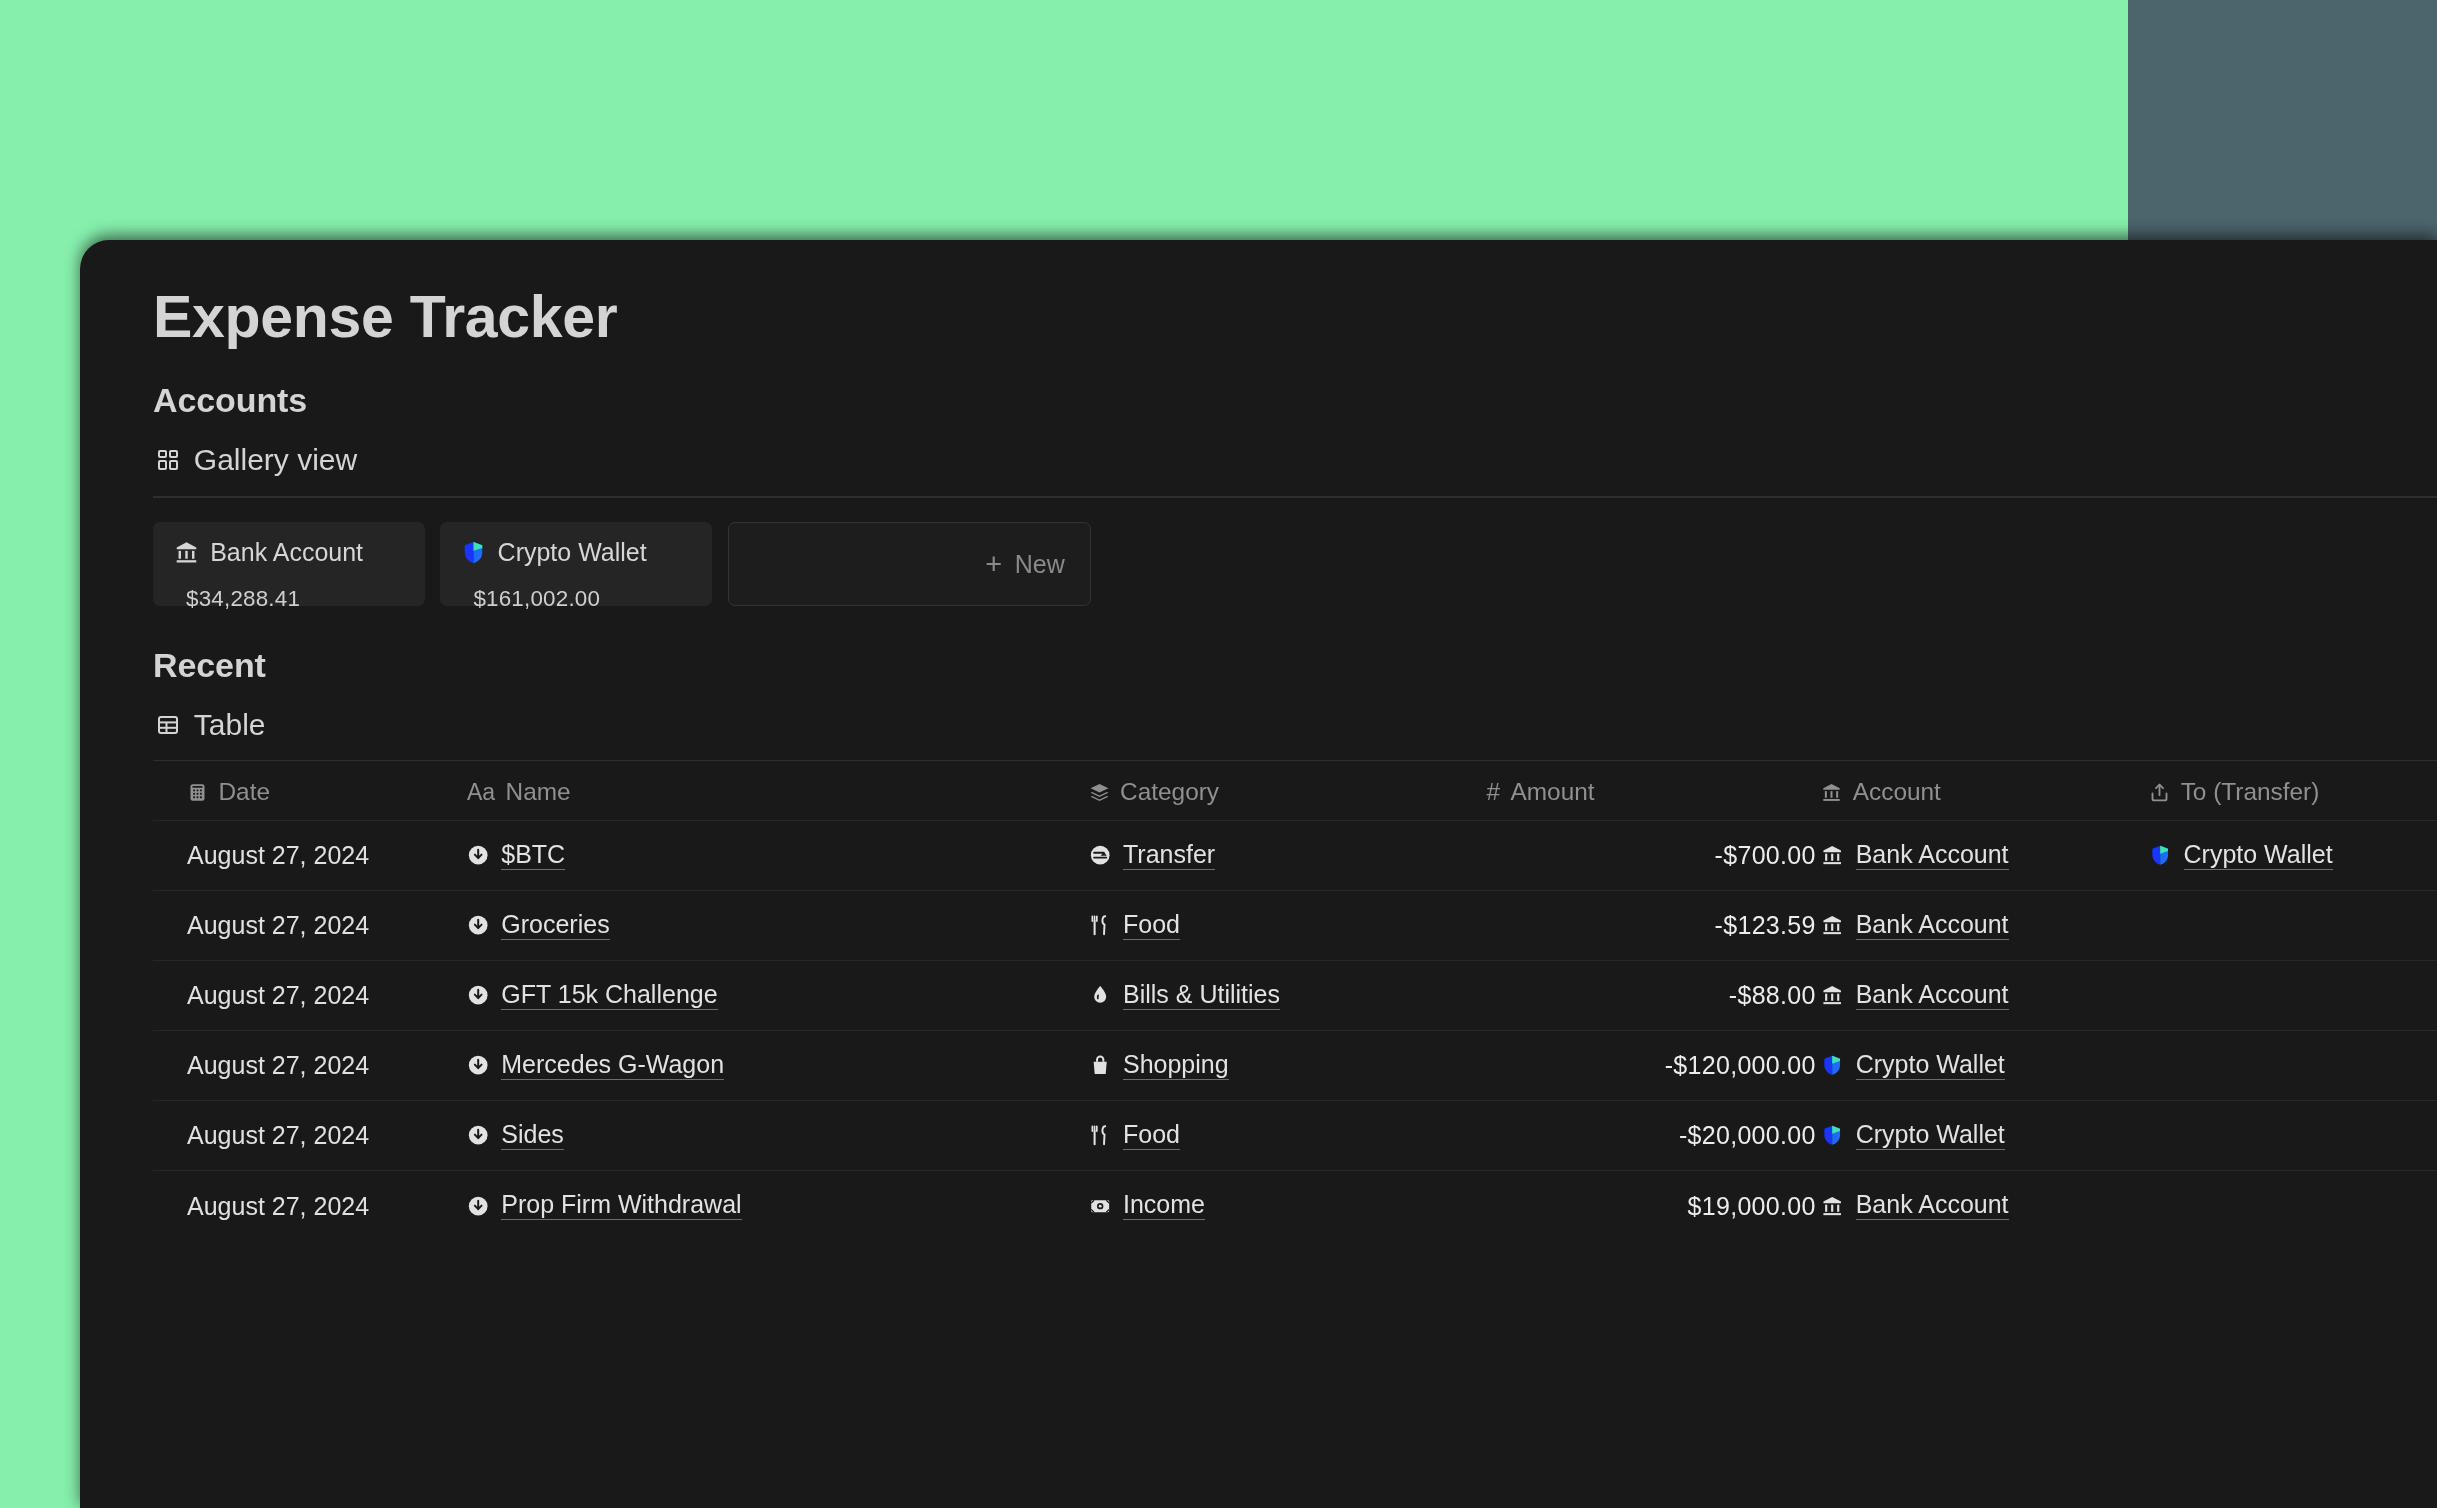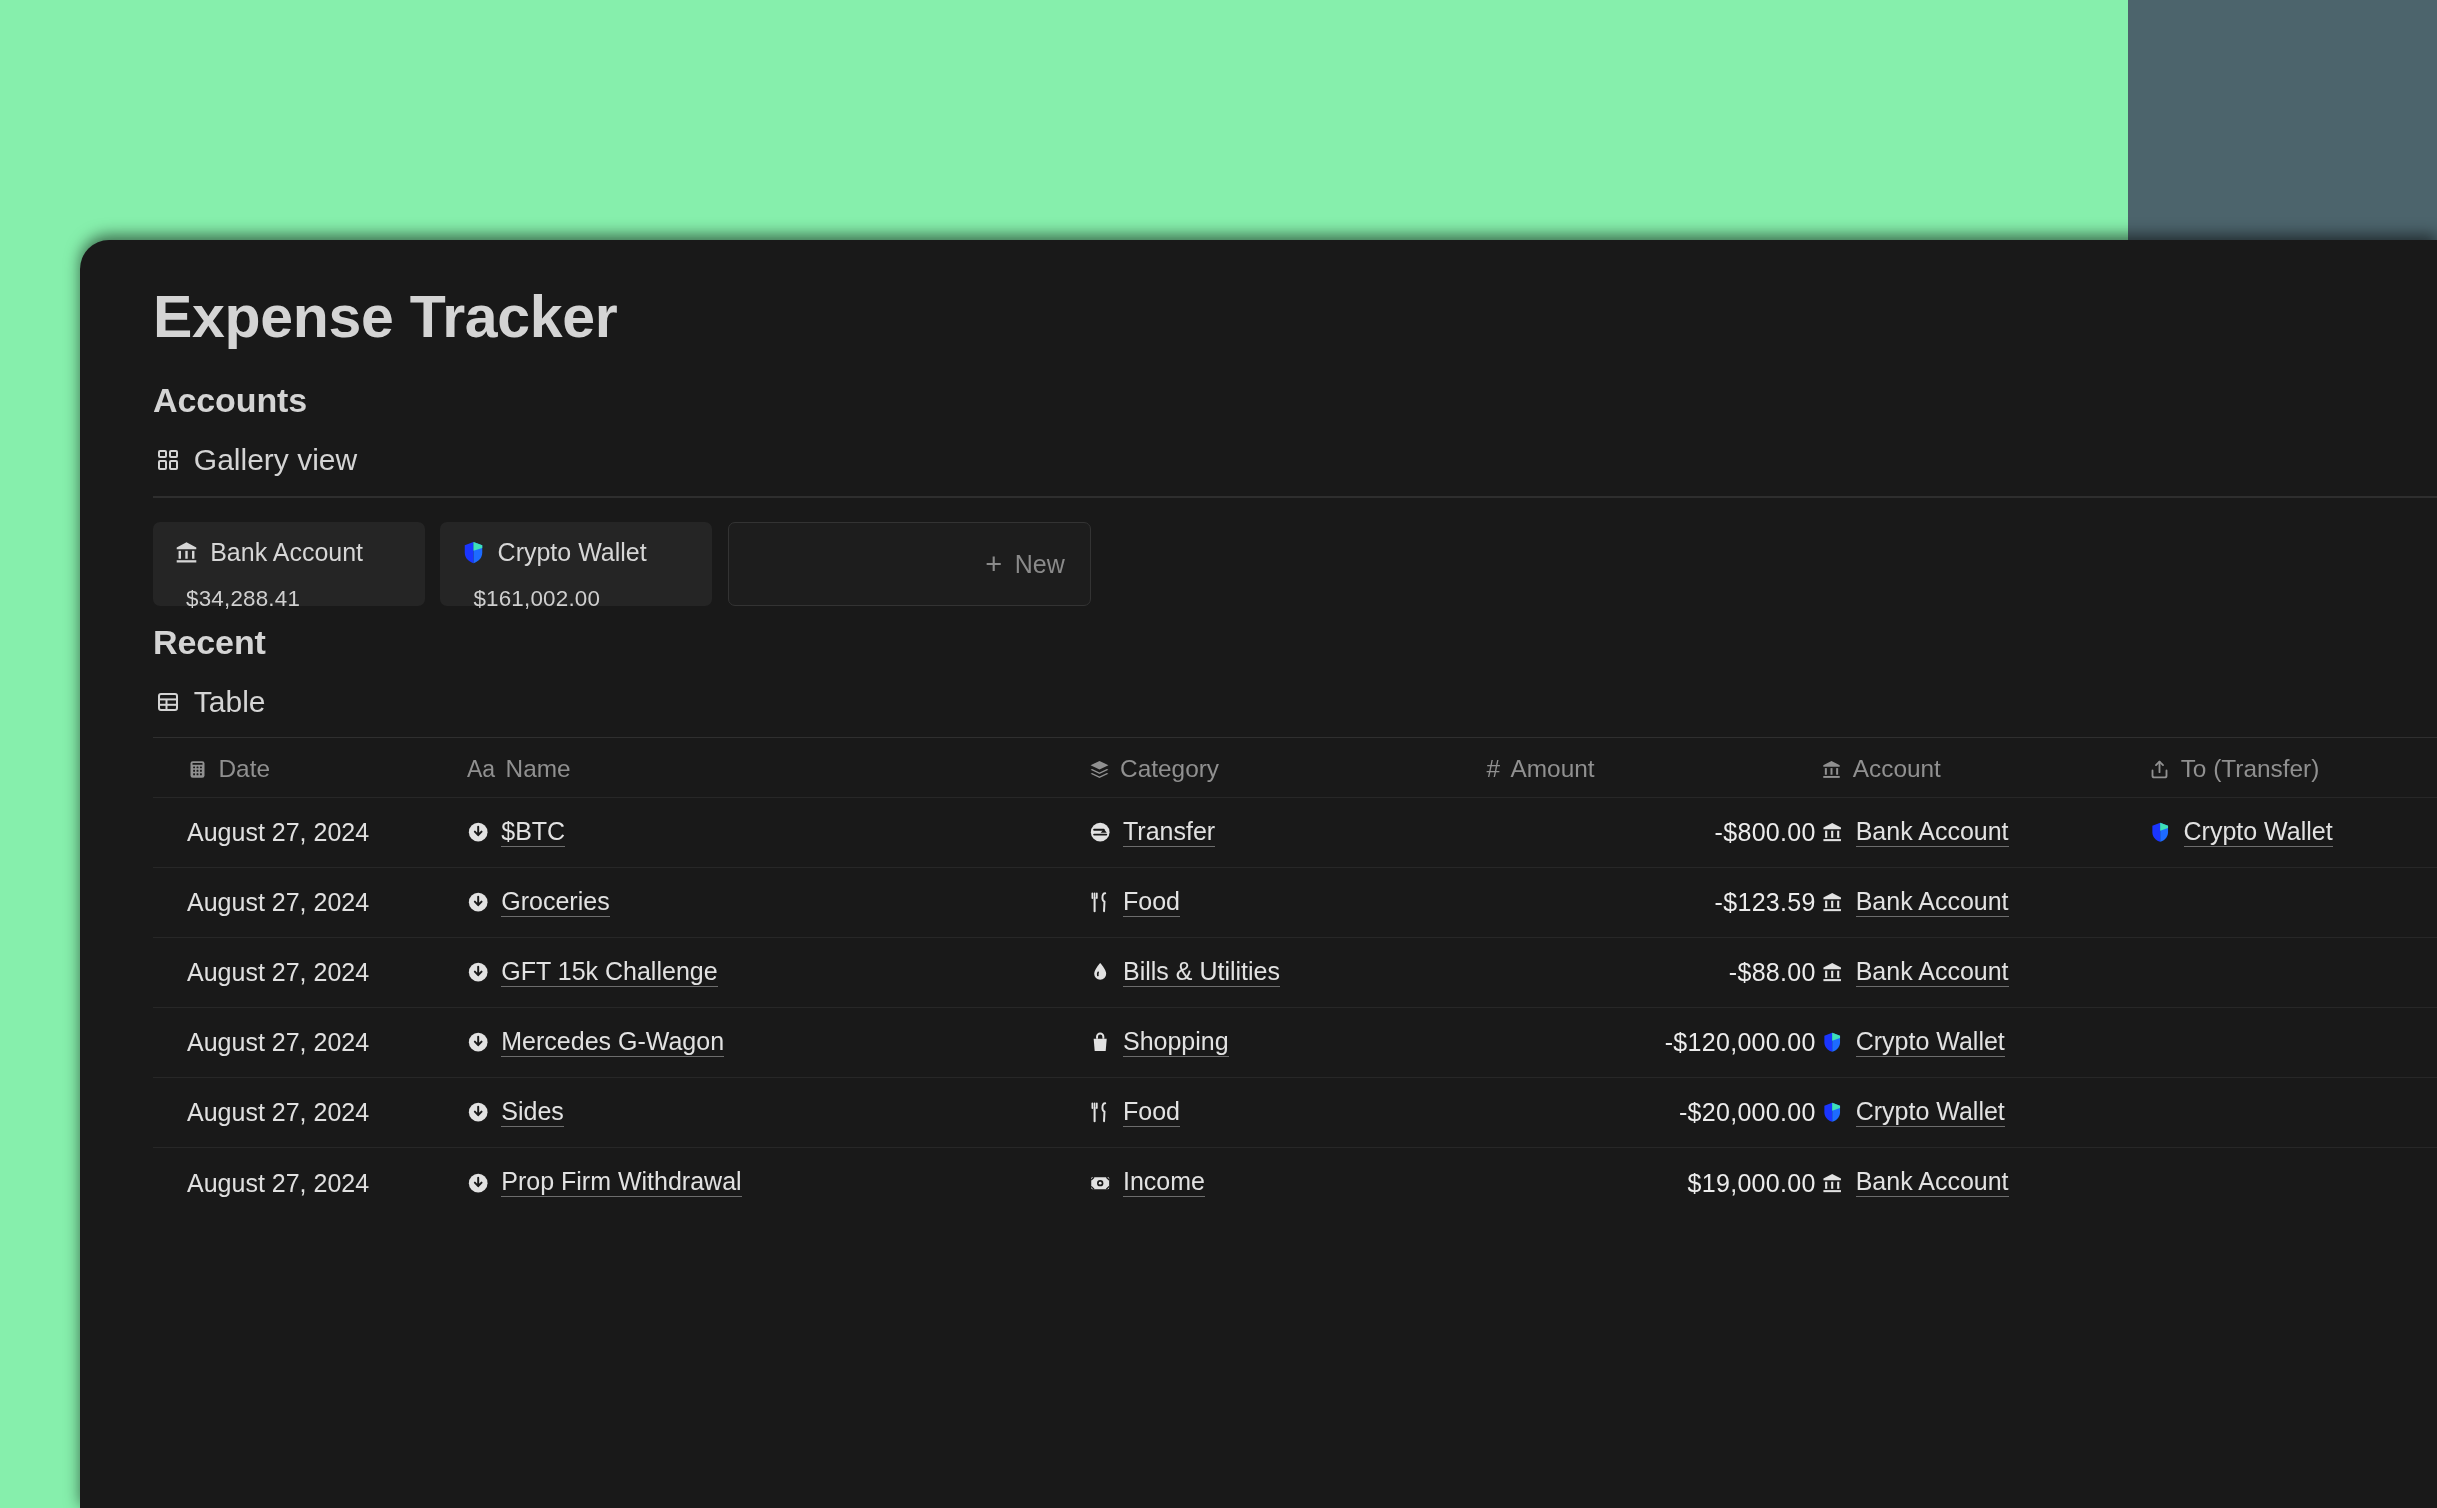--- a/index.html
+++ b/index.html
@@ -250,21 +250,21 @@
 
         <div class="gal-card new-card">
           <div class="new-label">
             <span class="plus-glyph ico">+</span>
             <span>New</span>
           </div>
         </div>
 
       </div>
 
-      <div style="margin-top:17px;">
+      <div style="margin-top:40px;">
         <div class="section-heading">Recent</div>
       </div>
 
       <div style="margin-top:21px;">
         <div class="view-tab">
           <span class="vicon ico">
             <svg width="24" height="24" viewBox="0 0 24 24" fill="none" stroke="#d4d4d4" stroke-width="2">
               <rect x="3" y="4" width="18" height="16" rx="2"></rect>
               <line x1="3" y1="9.4" x2="21" y2="9.4"></line>
               <line x1="3" y1="14.8" x2="21" y2="14.8"></line>
@@ -366,21 +366,21 @@
             <span class="ico">
               <svg width="22.4" height="22.4" viewBox="0 0 24 24">
                 <circle cx="12" cy="12" r="10" fill="#e2e2e2"></circle>
                 <path d="M5.5 9.4h10.2M5.5 14.6h13" stroke="#191919" stroke-width="2.1" stroke-linecap="round" fill="none"></path>
                 <path d="M19 12.5 12.5 12.5 16 8.5z" fill="#191919"></path>
               </svg>
             </span>
             <span class="lnk">Transfer</span>
           </div>
           <div class="td amt-cell c-amt">
-            <span>-$800.00</span>
+            <span>-$700.00</span>
           </div>
           <div class="td c-acct">
             <span class="ico">
               <svg width="22.4" height="22.4" viewBox="0 0 24 24" fill="#e2e2e2">
                 <path d="M12 2.2 2.6 7.1v1.7h18.8V7.1L12 2.2z"></path>
                 <rect x="4.4" y="10.4" width="2.3" height="7.6"></rect>
                 <rect x="10.85" y="10.4" width="2.3" height="7.6"></rect>
                 <rect x="17.3" y="10.4" width="2.3" height="7.6"></rect>
                 <rect x="2.6" y="19.4" width="18.8" height="2.2"></rect>
               </svg>

